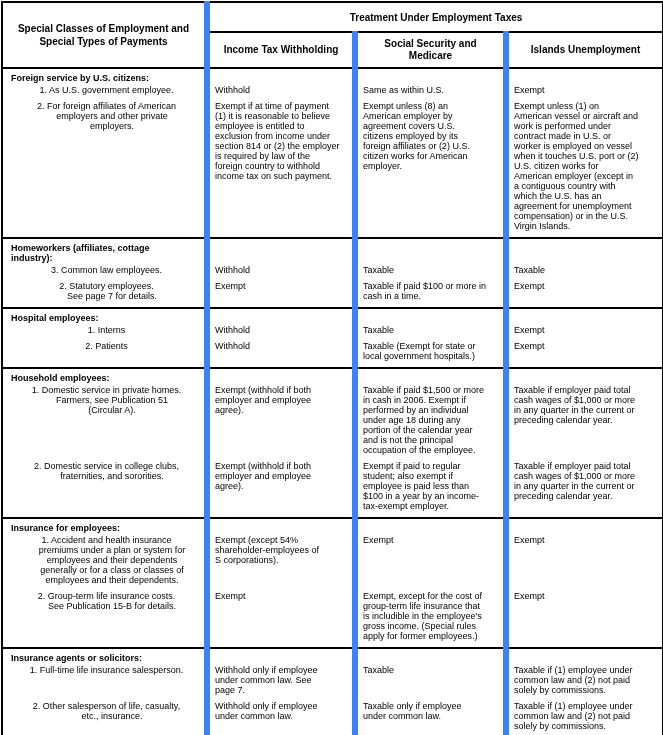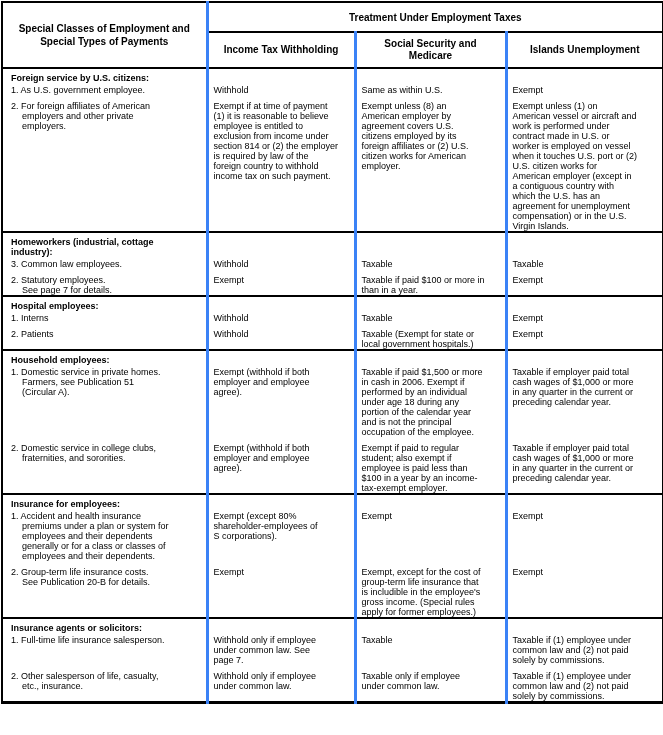--- a/index.html
+++ b/index.html
@@ -19,41 +19,41 @@
     font-size: 9px;
     line-height: 10px;
   }
   td {
     vertical-align: top;
     padding: 0 2px 0 5px;
     white-space: pre-line;
     overflow: hidden;
   }
   .c1 { padding-left: 8px; }
-  .c1, .c2, .c3 { border-right: 3px solid #3b82f6; }
+  .c1, .c2, .c3 { border-right: 6px solid #3b82f6; }
 
   
   .th {
     font-weight: bold;
     text-align: center;
     vertical-align: middle;
     font-size: 10px;
     line-height: 13px;
     padding: 2px 3px;
   }
   .group { height: 24px; border-bottom: 2px solid #000; }
   .colhead { height: 30px; line-height: 12px; }
 
   
   tr.sec td { border-top: 2px solid #000; }
   .sh { font-weight: bold; padding-top: 4px; margin-left: 26px; }
   tr.it td { padding-top: 6px; }
   tr.r1 td { padding-top: 2px; }
-  tr.last td { }
-  .hang { padding-left: 11px; text-indent: -11px; }
+  tr.last td { padding-bottom: 6px; }
+  .hang { padding-left: 11px; text-indent: -11px; text-align: center; }
 </style>
 </head>
 <body>
 
 <div class="doc">
   <table class="tax-table">
     <colgroup>
       <col style="width:205px">
         <col style="width:148px">
         <col style="width:151px">
@@ -113,38 +113,38 @@
 U.S. citizen works for
 American employer (except in
 a contiguous country with
 which the U.S. has an
 agreement for unemployment
 compensation) or in the U.S.
 Virgin Islands.</td>
     </tr>
 
     <tr class="sec">
-      <td class="c1 sh">Homeworkers (industrial, cottage
+      <td class="c1 sh">Homeworkers (affiliates, cottage
 industry):</td>
       <td class="c2"></td>
       <td class="c3"></td>
       <td></td>
     </tr>
     <tr class="it r1">
       <td class="c1"><div class="hang">3. Common law employees.</div></td>
       <td class="c2">Withhold</td>
       <td class="c3">Taxable</td>
       <td>Taxable</td>
     </tr>
     <tr class="it last">
       <td class="c1"><div class="hang">2. Statutory employees.
 See page 7 for details.</div></td>
       <td class="c2">Exempt</td>
       <td class="c3">Taxable if paid $100 or more in
-than in a year.</td>
+cash in a time.</td>
       <td>Exempt</td>
     </tr>
 
     <tr class="sec">
       <td class="c1 sh">Hospital employees:</td>
       <td class="c2"></td>
       <td class="c3"></td>
       <td></td>
     </tr>
     <tr class="it r1">
@@ -208,29 +208,29 @@
       <td class="c2"></td>
       <td class="c3"></td>
       <td></td>
     </tr>
     <tr class="it r1">
       <td class="c1"><div class="hang">1. Accident and health insurance
 premiums under a plan or system for
 employees and their dependents
 generally or for a class or classes of
 employees and their dependents.</div></td>
-      <td class="c2">Exempt (except 80%
+      <td class="c2">Exempt (except 54%
 shareholder-employees of
 S corporations).</td>
       <td class="c3">Exempt</td>
       <td>Exempt</td>
     </tr>
     <tr class="it last">
       <td class="c1"><div class="hang">2. Group-term life insurance costs.
-See Publication 20-B for details.</div></td>
+See Publication 15-B for details.</div></td>
       <td class="c2">Exempt</td>
       <td class="c3">Exempt, except for the cost of
 group-term life insurance that
 is includible in the employee's
 gross income. (Special rules
 apply for former employees.)</td>
       <td>Exempt</td>
     </tr>
 
     <tr class="sec">

